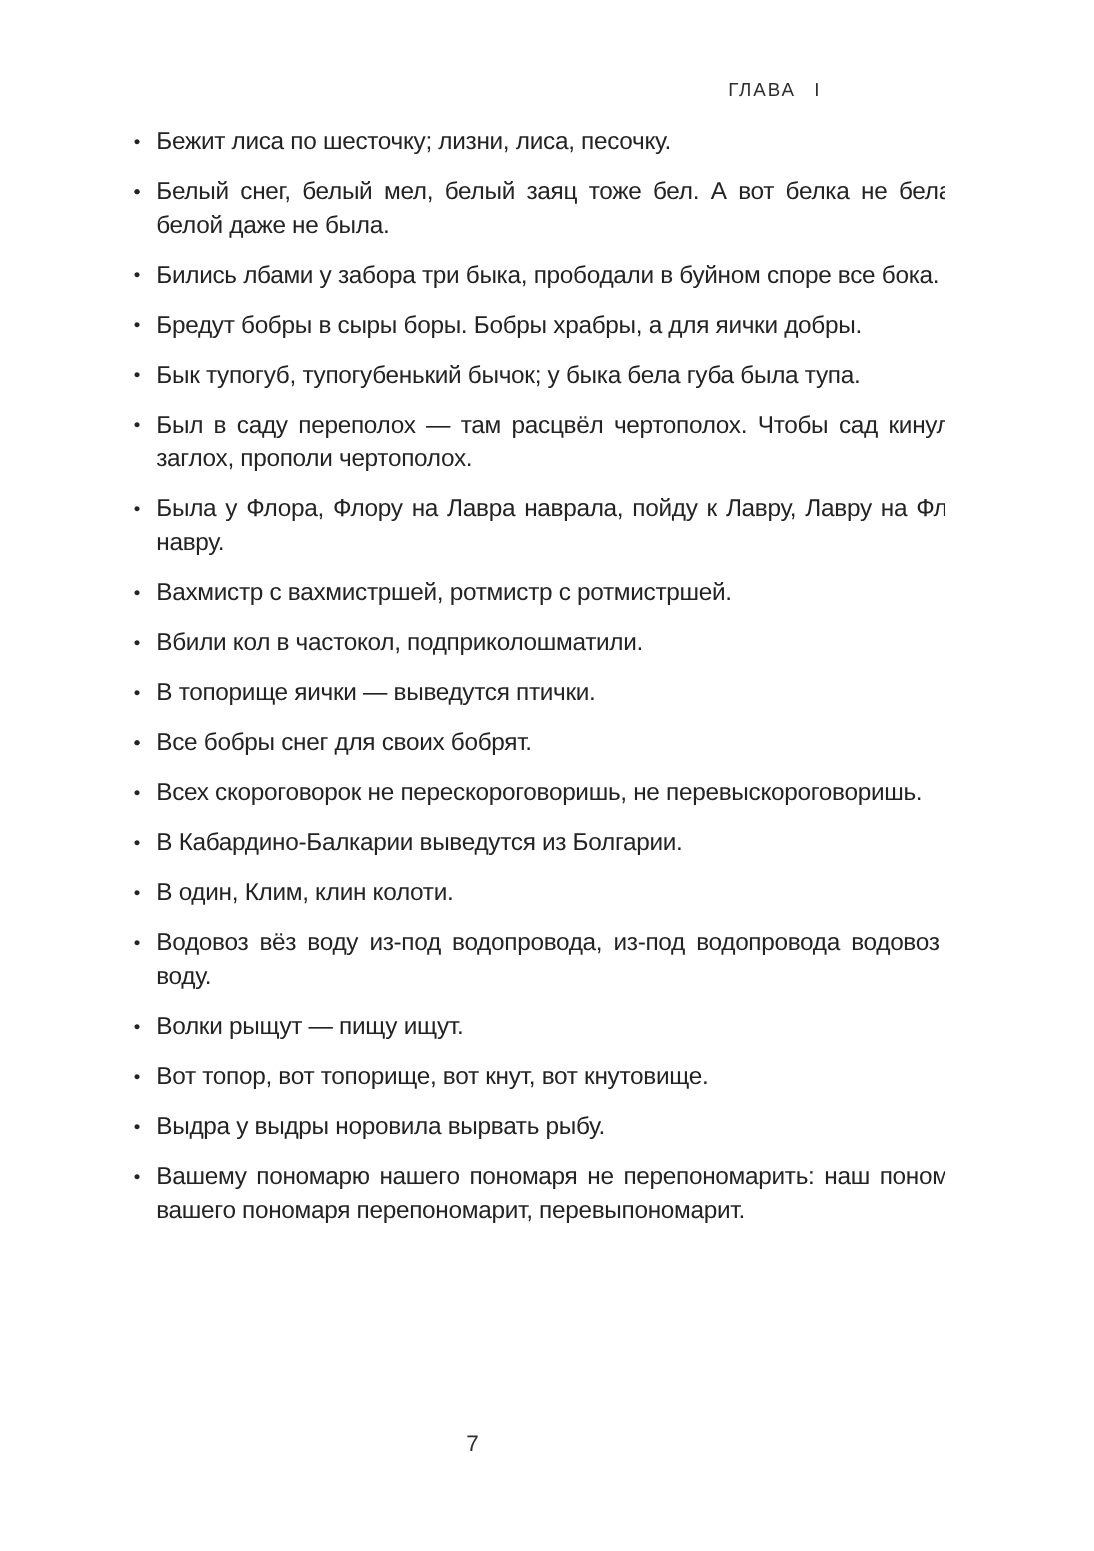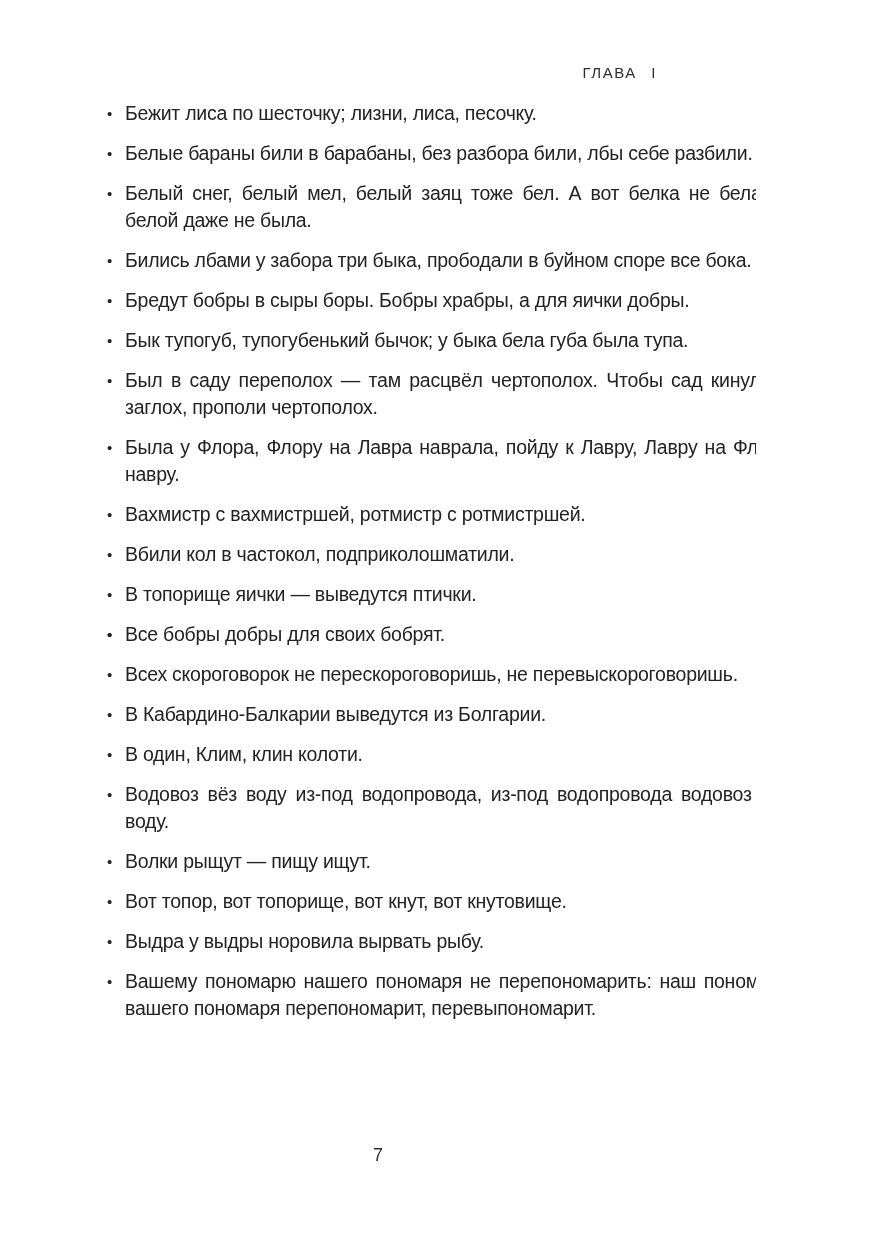--- a/index.html
+++ b/index.html
@@ -70,21 +70,20 @@
 
   <div class="running-head">ГЛАВА I</div>
 
   <ul class="tongue-list">
     <li>
       <span class="bullet">•</span>
       <span>Бежит лиса по шесточку; лизни, лиса, песочку.</span>
     </li>
     <li>
       <span class="bullet">•</span>
-      <span>Белые бараны били в барабаны, без разбора били, лбы себе разбили.</span>
     </li>
     <li>
       <span class="bullet">•</span>
       <span>Белый снег, белый мел, белый заяц тоже бел. А вот белка не бела — белой даже не была.</span>
     </li>
     <li>
       <span class="bullet">•</span>
       <span>Бились лбами у забора три быка, прободали в буйном споре все бока.</span>
     </li>
     <li>
@@ -113,21 +112,21 @@
     </li>
     <li>
       <span class="bullet">•</span>
       <span>В топорище яички — выведутся птички.</span>
     </li>
     <li>
       <span class="bullet">•</span>
     </li>
     <li>
       <span class="bullet">•</span>
-      <span>Все бобры добры для своих бобрят.</span>
+      <span>Все бобры снег для своих бобрят.</span>
     </li>
     <li>
       <span class="bullet">•</span>
       <span>Всех скороговорок не перескороговоришь, не перевыскороговоришь.</span>
     </li>
     <li>
       <span class="bullet">•</span>
       <span>В Кабардино-Балкарии выведутся из Болгарии.</span>
     </li>
     <li>

